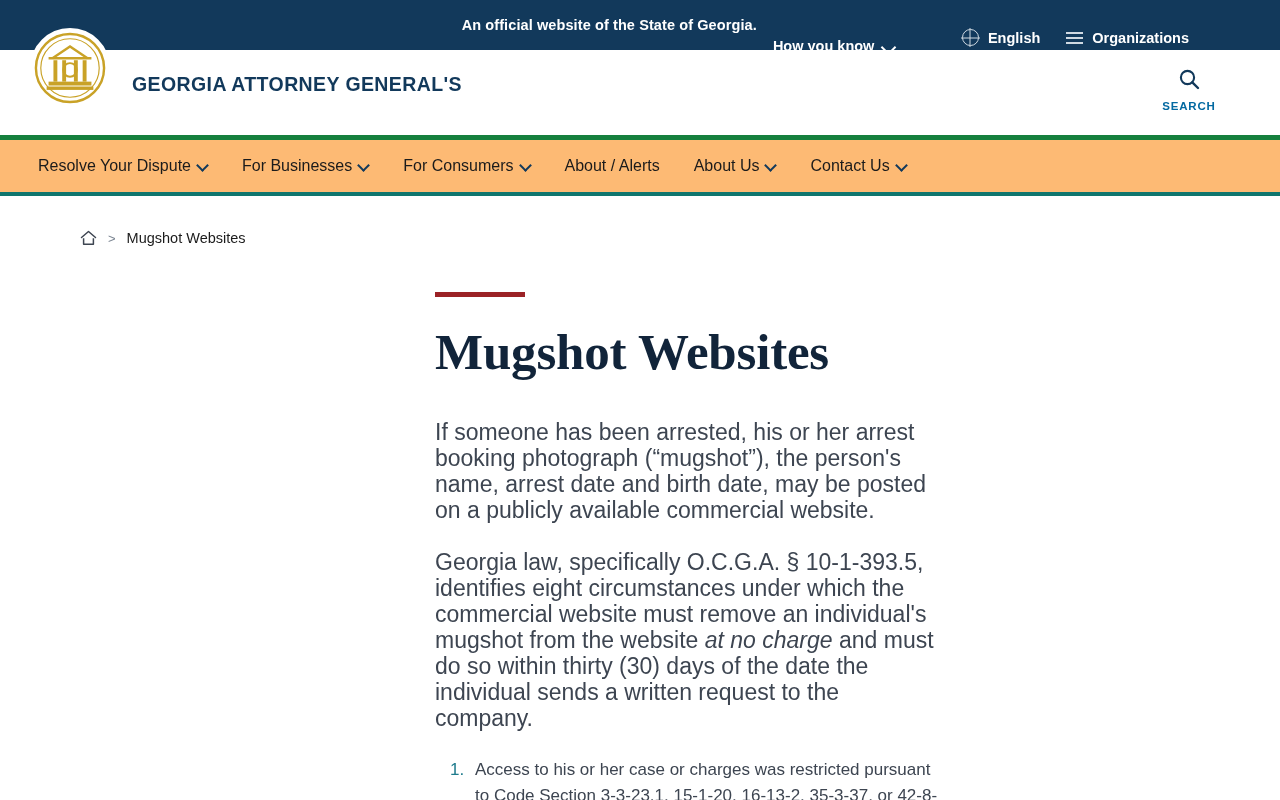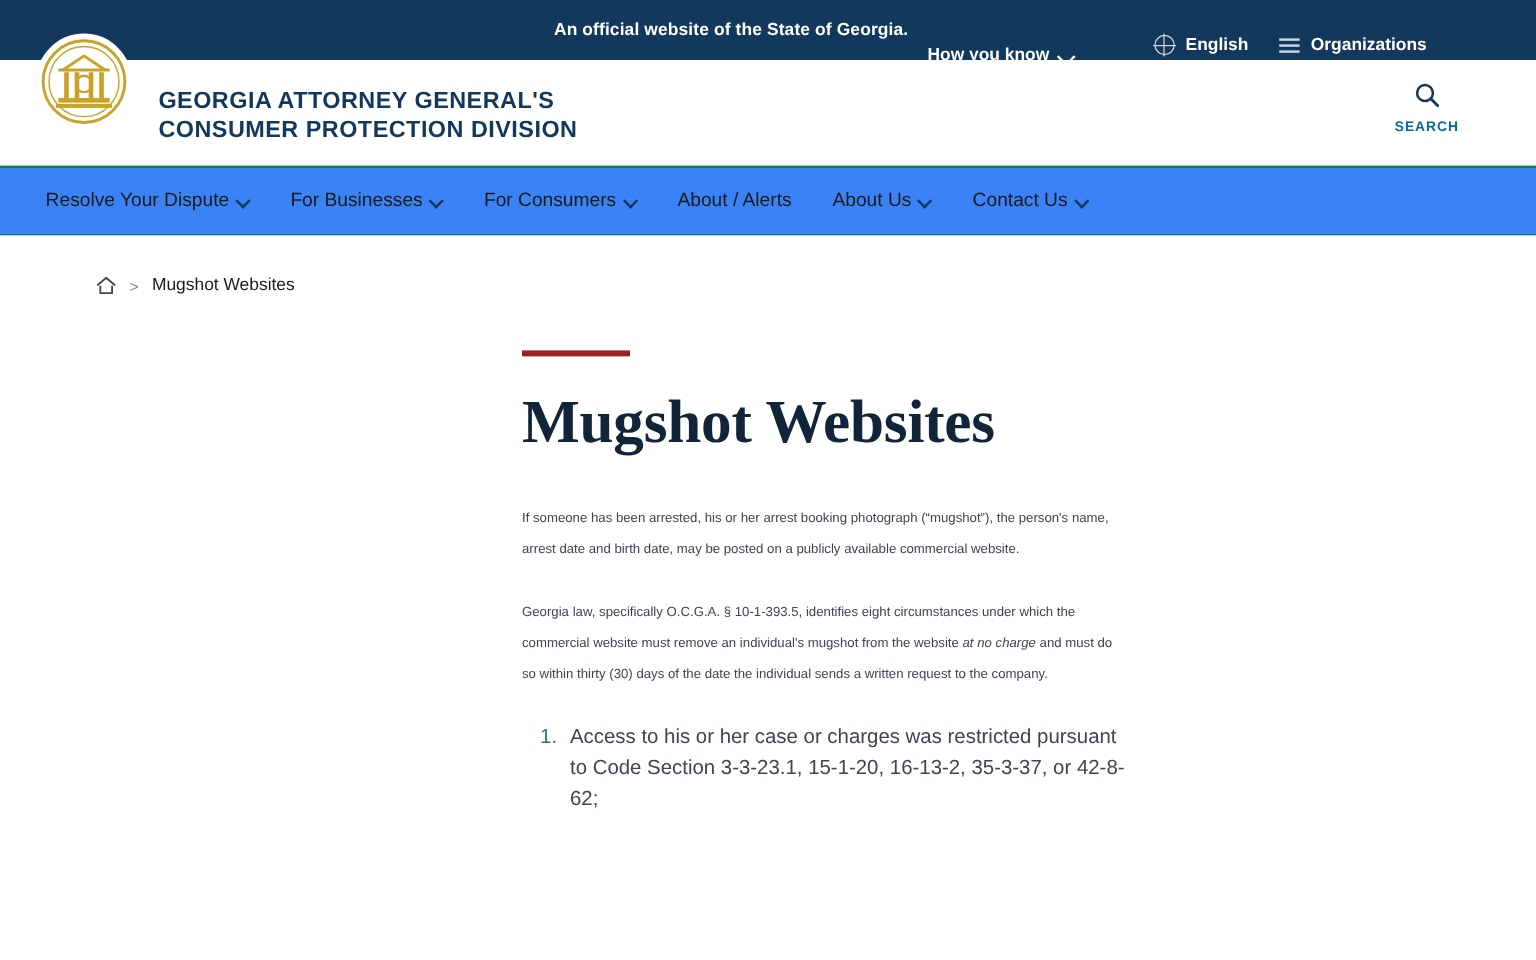--- a/index.html
+++ b/index.html
@@ -102,21 +102,21 @@
     display: block;
     height: 2px;
     background: #cfd9e2;
     width: 100%;
   }
 
   
   .site-header {
     height: 90px;
     background: #ffffff;
-    border-bottom: 2px solid #15803d;
+    border-bottom: 5px solid #15803d;
     position: relative;
   }
   .seal {
     position: absolute;
     left: 30px;
     top: -22px;
     width: 80px; height: 80px;
     border-radius: 50%;
     background: #ffffff;
     border: 3px solid #ffffff;
@@ -154,22 +154,22 @@
     display: block;
     font-size: 11.5px;
     font-weight: 700;
     letter-spacing: .8px;
     margin-top: 4px;
   }
 
   
   .main-nav {
     height: 56px;
-    background: #3b82f6;
-    border-bottom: 1px solid #0f766e;
+    background: #fdba74;
+    border-bottom: 4px solid #0f766e;
     display: flex;
     align-items: center;
     padding-left: 38px;
     gap: 0;
   }
   .nav-item {
     display: flex;
     align-items: center;
     gap: 7px;
     font-size: 16px;
@@ -222,21 +222,21 @@
   .page-title {
     font-family: "Liberation Serif", serif;
     font-size: 51px;
     line-height: 58px;
     font-weight: 700;
     color: #11243a;
     letter-spacing: -0.2px;
     margin-bottom: 38px;
   }
   .content p {
-    font-size: 11px;
+    font-size: 23px;
     line-height: 26px;
     color: #3d4551;
     margin-bottom: 26px;
   }
   .content p em { font-style: italic; margin-top: 24px; }
   ol.circumstances {
     margin: 0 0 0 0;
     padding-left: 34px;
     font-size: 17px;
     line-height: 26px;
@@ -286,21 +286,20 @@
       <rect x="30" y="30" width="4" height="22" fill="#c9a227"></rect>
       <rect x="42" y="30" width="4" height="22" fill="#c9a227"></rect>
       <rect x="51" y="30" width="4" height="22" fill="#c9a227"></rect>
       <rect x="16" y="52" width="44" height="4" fill="#c9a227"></rect>
       <rect x="14" y="57" width="48" height="3.5" fill="#c9a227"></rect>
       <circle cx="38" cy="40" r="7" fill="none" stroke="#c9a227" stroke-width="2"></circle>
     </svg>
   </div>
   <div class="site-title">
     <div>GEORGIA ATTORNEY GENERAL'S</div>
-    <div>CONSUMER PROTECTION DIVISION</div>
   </div>
   <div class="search-btn">
     <span class="search-glyph">
       <svg width="22" height="22" viewBox="0 0 22 22" aria-hidden="true">
         <circle cx="9.5" cy="9.5" r="6.6" fill="none" stroke="#12395b" stroke-width="2.1"></circle>
         <line x1="14.3" y1="14.3" x2="20" y2="20" stroke="#12395b" stroke-width="2.4" stroke-linecap="round"></line>
       </svg>
     </span>
     <span class="search-label">SEARCH</span>
   </div>

